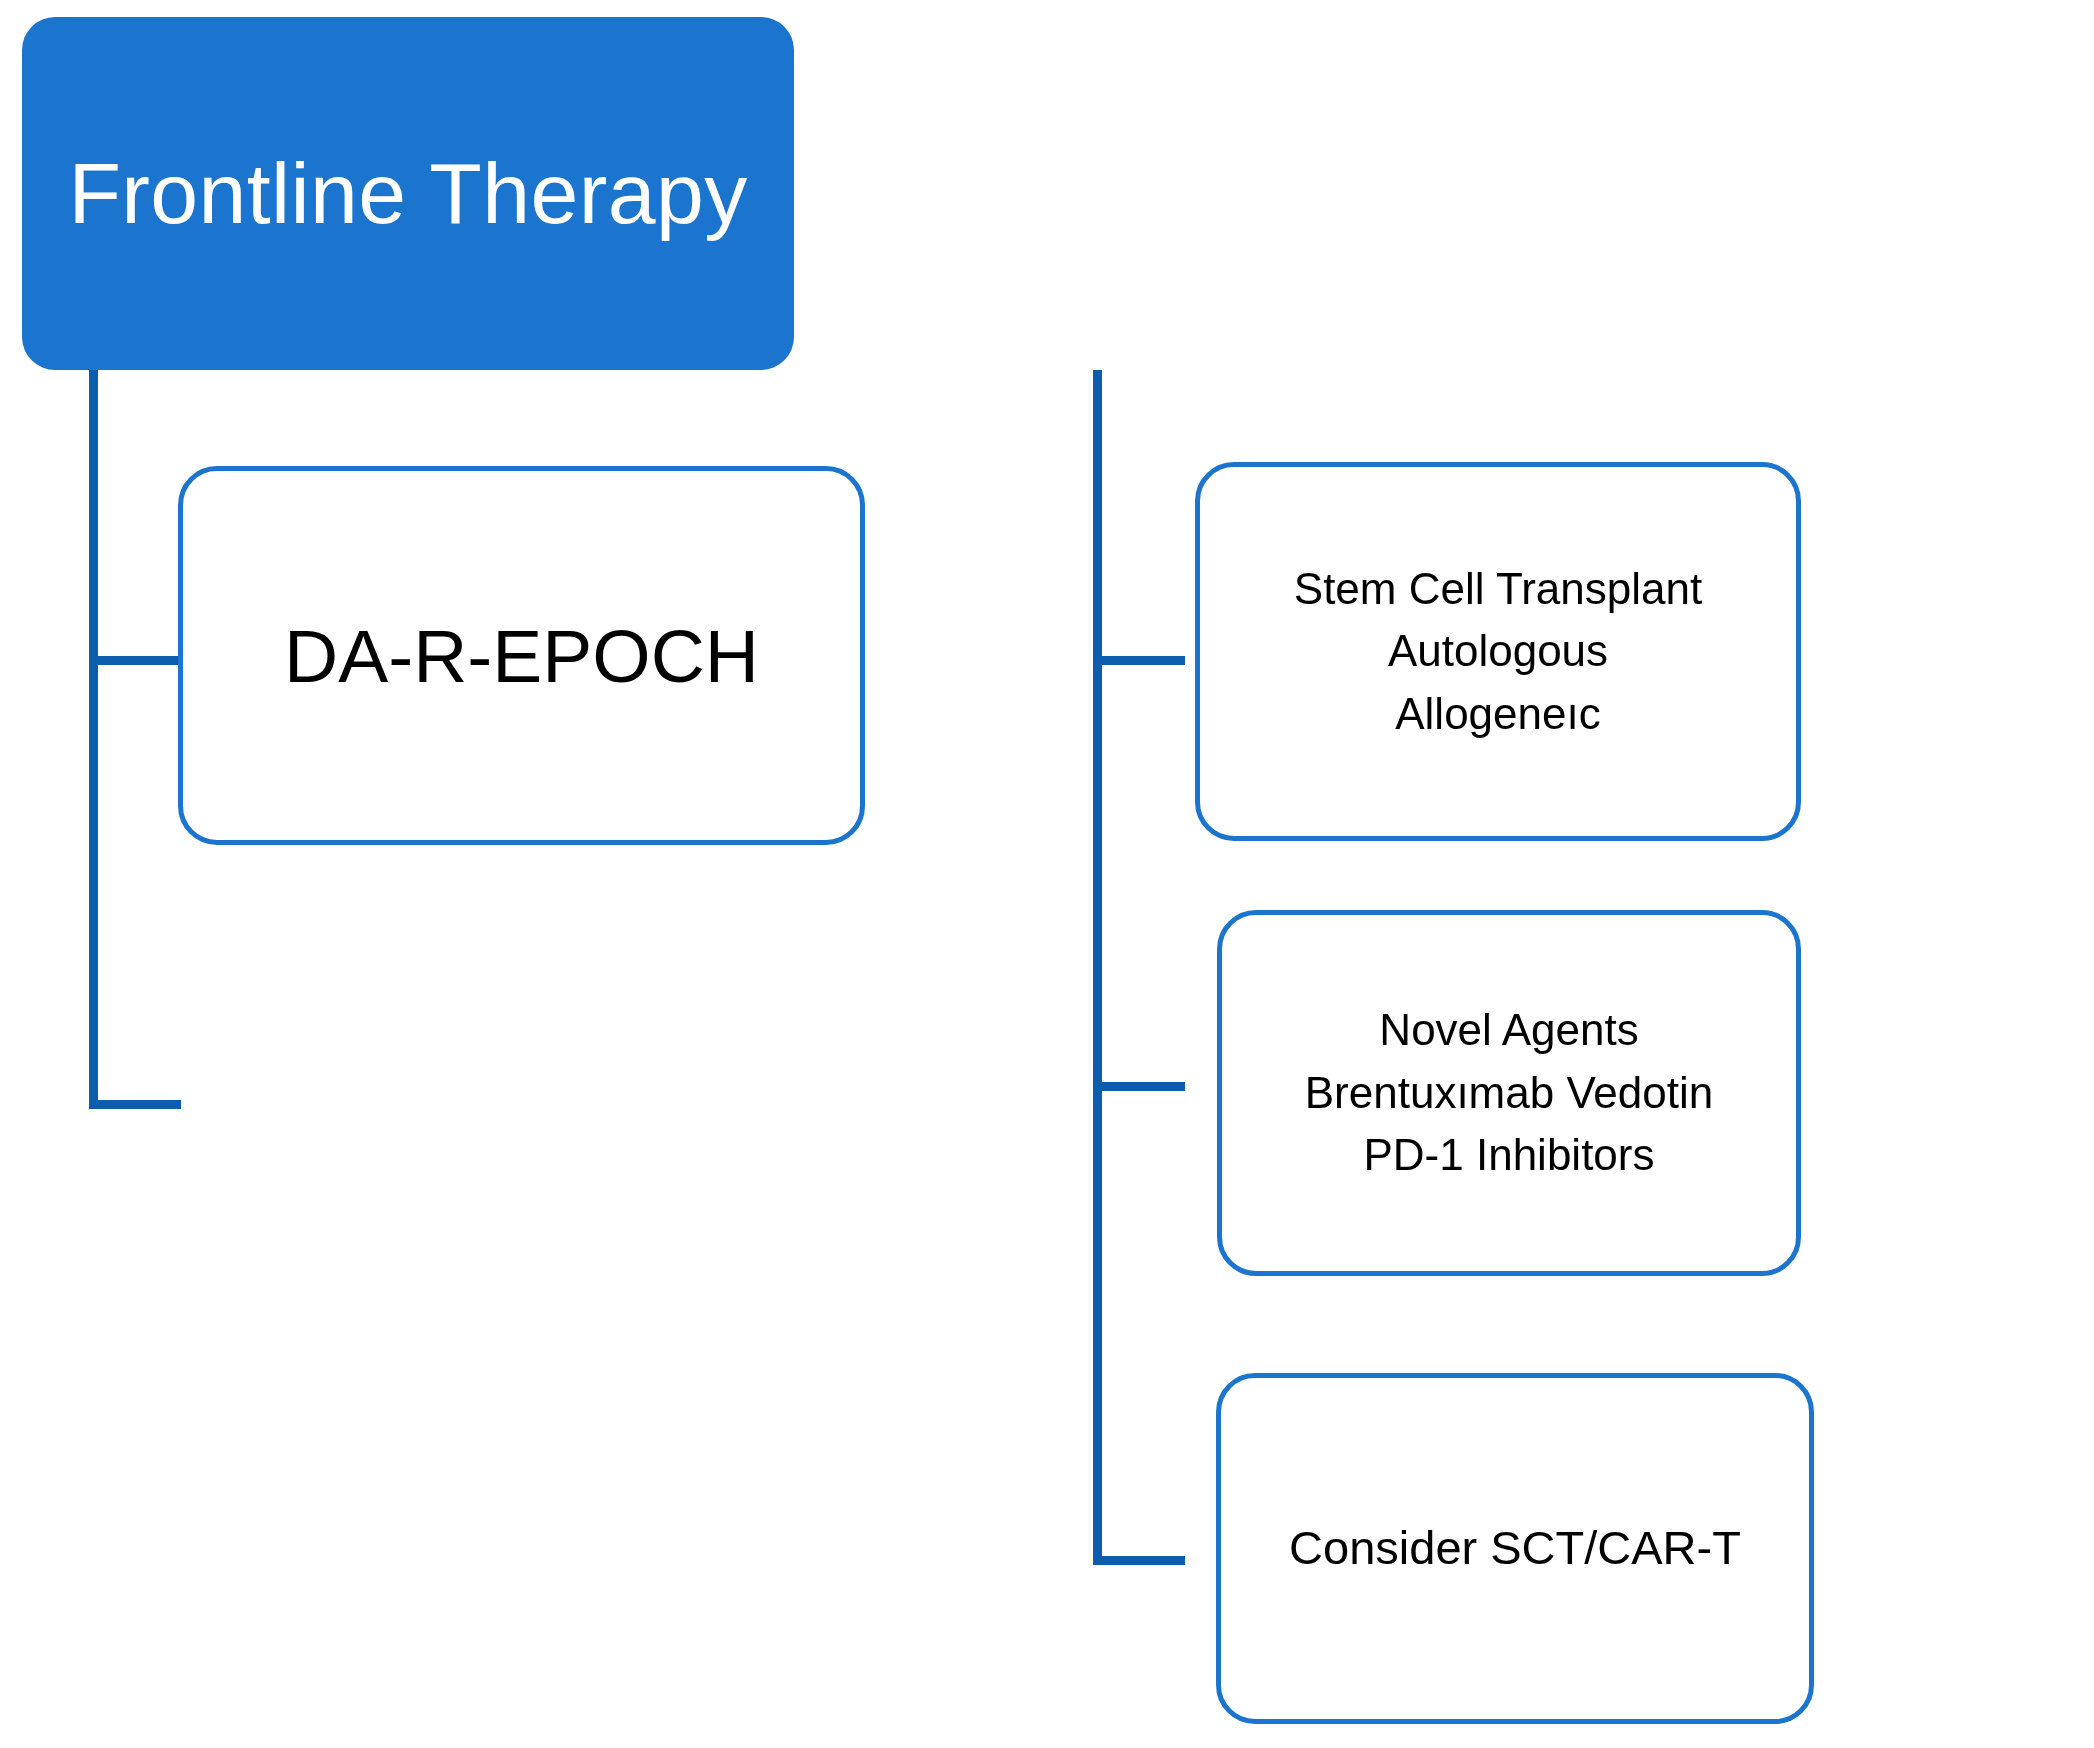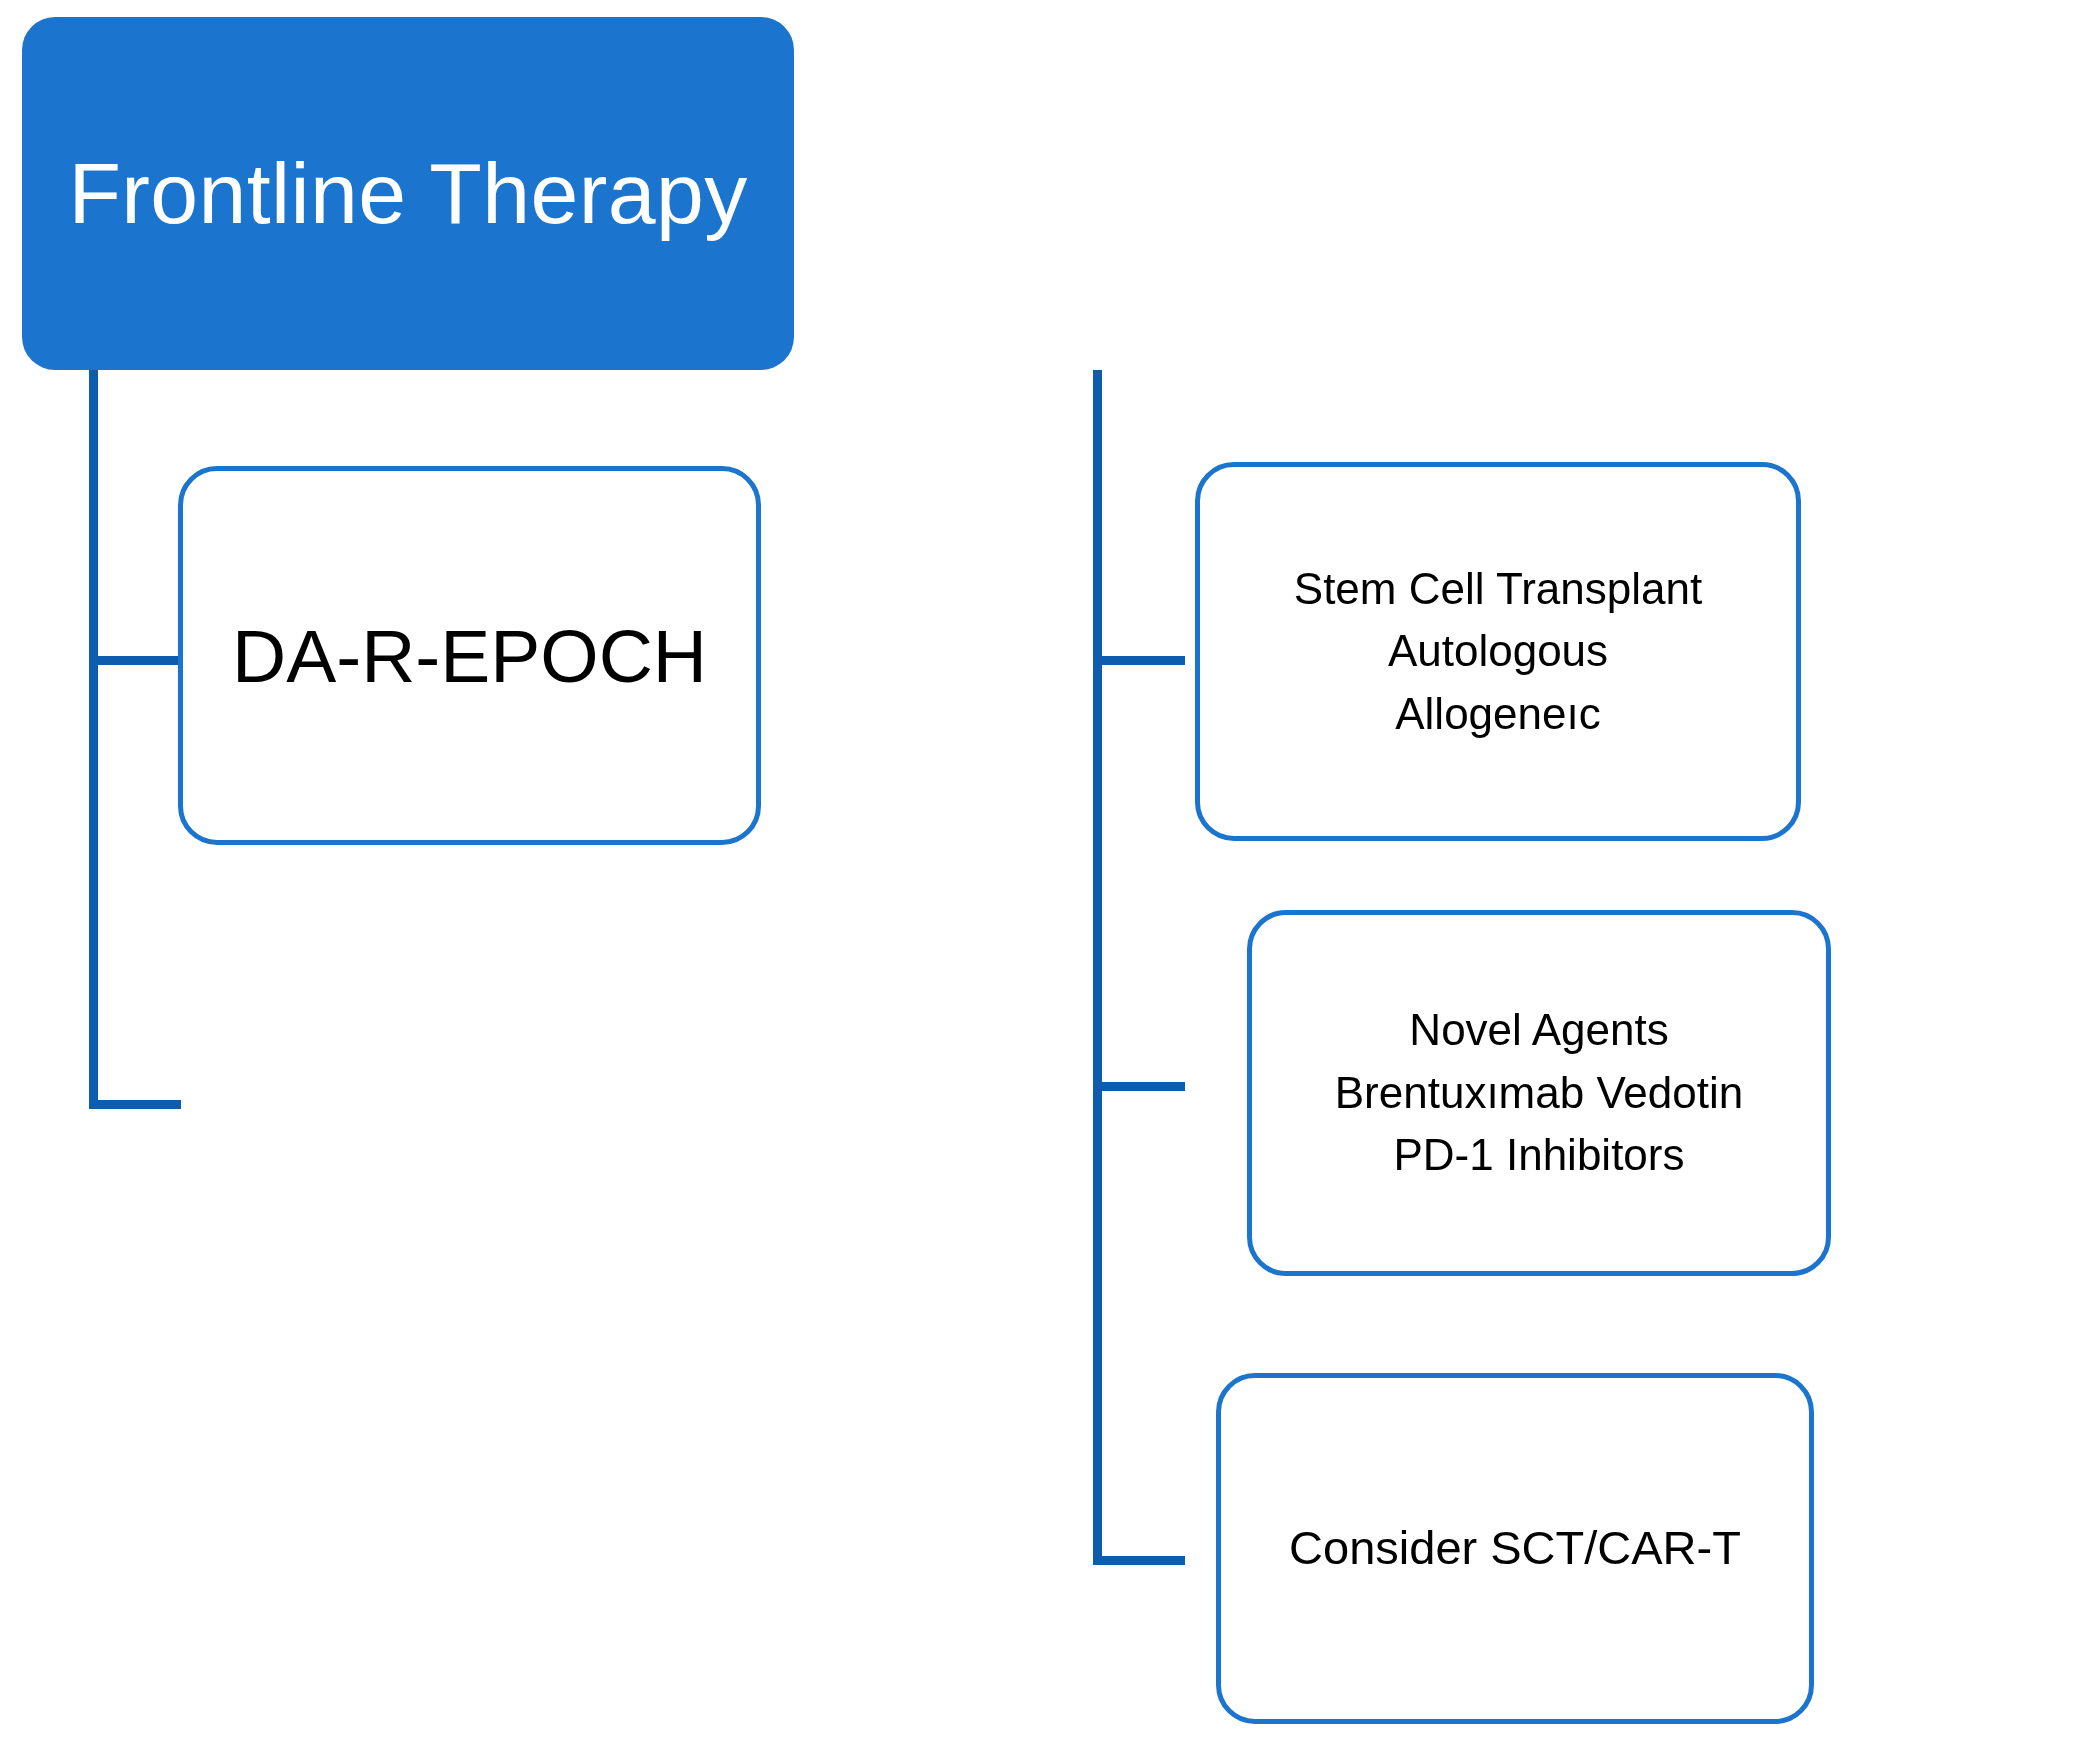--- a/index.html
+++ b/index.html
@@ -81,41 +81,41 @@
   <div class="header-box" style="left:22px; top:17px; width:772px; height:353px;">
     <span class="header-label">Frontline Therapy</span>
   </div>
 
   <div class="conn-v" style="left:89px; top:370px; width:9px; height:739px;"></div>
 
   <div class="conn-h" style="left:89px; top:656px; width:92px; height:9px;"></div>
 
   <div class="conn-h" style="left:89px; top:1100px; width:92px; height:9px;"></div>
 
-  <div class="node-box big" style="left:178px; top:466px; width:583px; height:379px;">
+  <div class="node-box big" style="left:178px; top:466px; width:687px; height:379px;">
     <span class="node-line">DA-R-EPOCH</span>
   </div>
 
 
 
   <div class="conn-v" style="left:1093px; top:370px; width:9px; height:1194px;"></div>
 
   <div class="conn-h" style="left:1093px; top:656px; width:92px; height:9px;"></div>
 
   <div class="conn-h" style="left:1093px; top:1082px; width:92px; height:9px;"></div>
 
   <div class="conn-h" style="left:1093px; top:1556px; width:92px; height:9px;"></div>
 
   <div class="node-box" style="left:1195px; top:462px; width:606px; height:379px;">
     <span class="node-line">Stem Cell Transplant</span>
     <span class="node-line">Autologous</span>
     <span class="node-line">Allogeneıc</span>
   </div>
 
-  <div class="node-box" style="left:1247px; top:910px; width:584px; height:366px;text-align:center;">
+  <div class="node-box" style="left:1217px; top:910px; width:584px; height:366px;text-align:center;">
     <span class="node-line">Novel Agents</span>
     <span class="node-line">Brentuxımab Vedotin</span>
     <span class="node-line">PD-1 Inhibitors</span>
   </div>
 
   <div class="node-box single" style="left:1216px; top:1373px; width:598px; height:351px;">
     <span class="node-line">Consider SCT/CAR-T</span>
   </div>
 
 </div>

